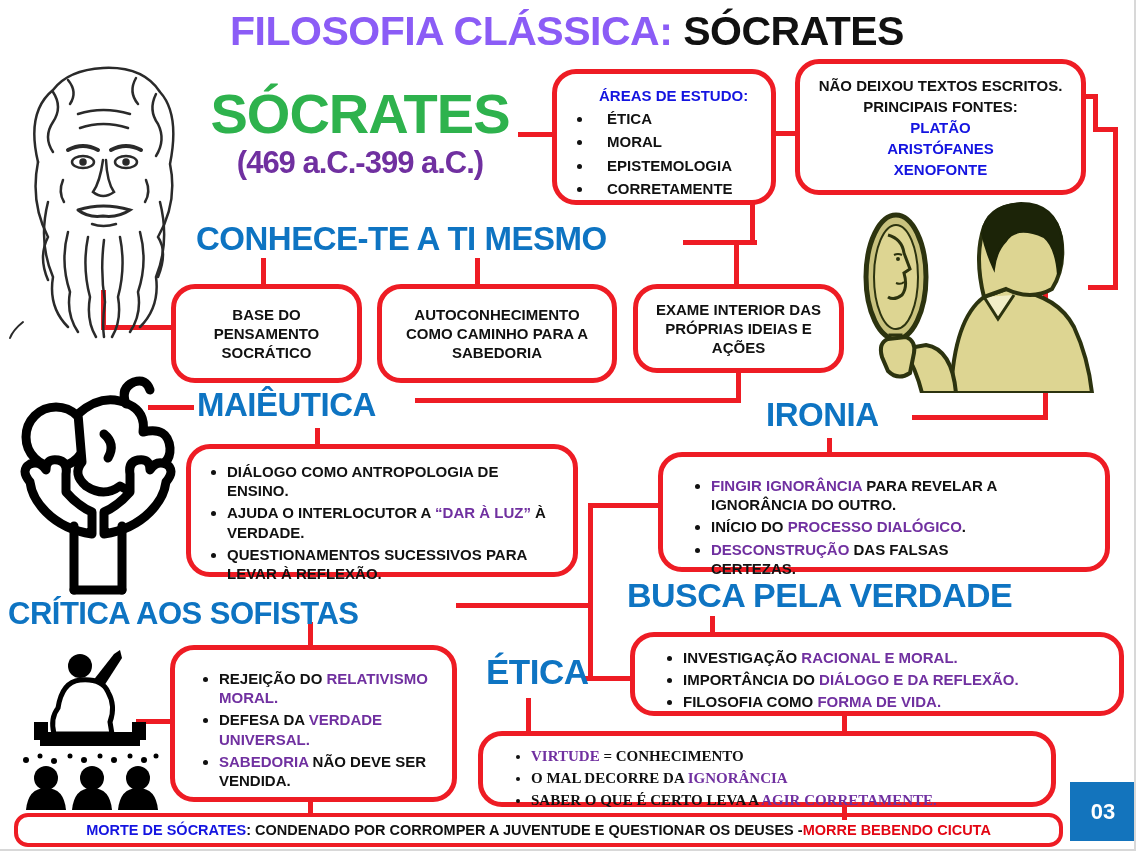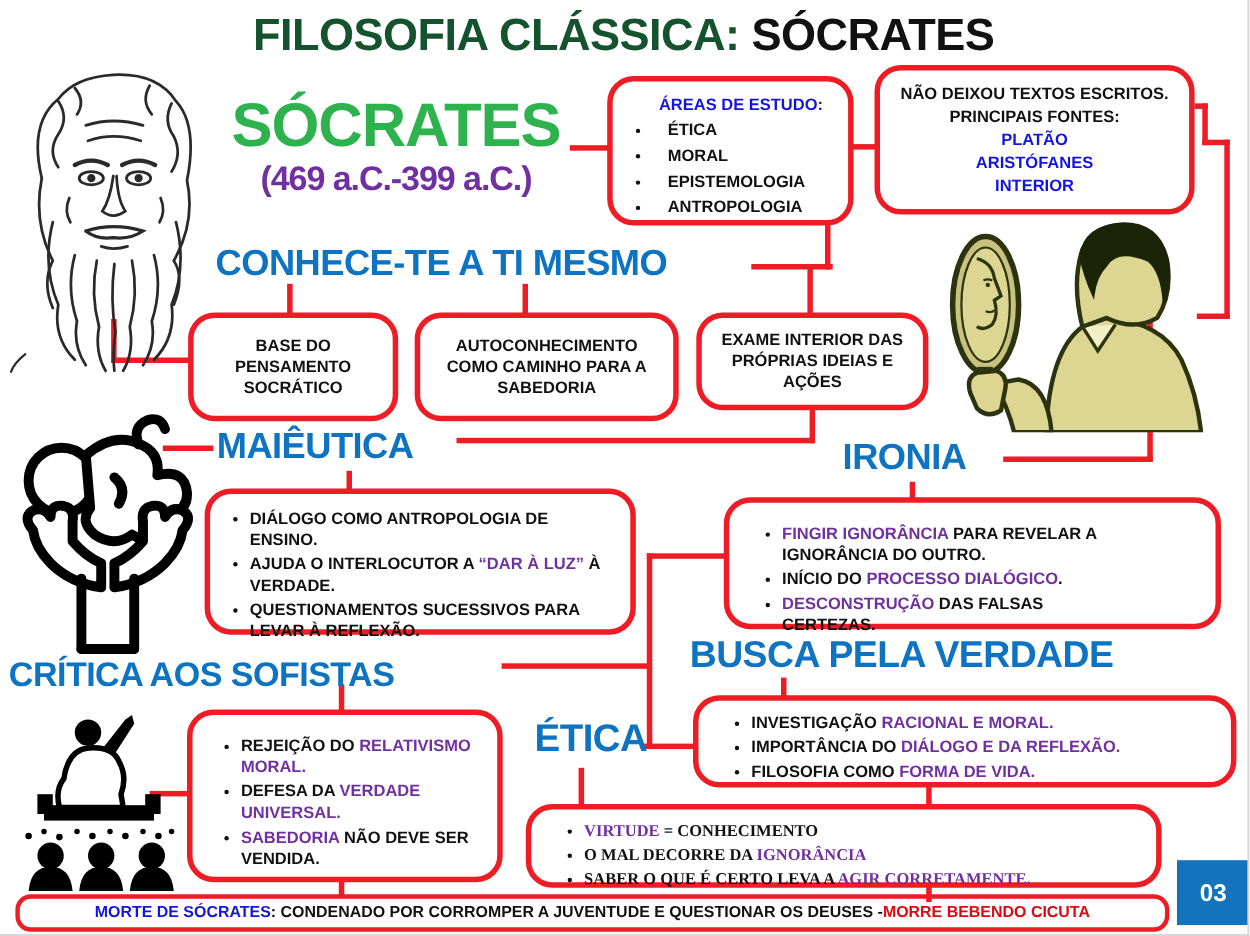--- a/index.html
+++ b/index.html
@@ -17,21 +17,21 @@
   .centerbox{display:flex;flex-direction:column;align-items:center;justify-content:center;text-align:center;padding:6px 10px;}
   .bulletbox{padding:10px 8px 8px 12px;text-align:left;}
   .bulletbox ul{margin:0;padding-left:24px;list-style:disc;}
   .bulletbox li{margin:3px 0;}
   .areas-title{margin:2px 0 2px 30px;}
   #areas-box li{padding-left:14px;margin:4px 0;}
   .seg-black{color:#111;}
   .seg-blue{color:#1414e0;}
   .seg-purple{color:#7030a0;}
   .seg-red{color:#e30613;}
-  .seg-title-blue{color:#14532d;}
+  .seg-title-blue{color:#8b5cf6;}
   #main-title{position:absolute;top:8px;left:0;right:0;text-align:center;font-size:41px;font-weight:800;letter-spacing:-.5px;}
   #intro{position:absolute;left:190px;top:86px;width:340px;text-align:center;}
   #socrates-name{font-size:56px;font-weight:800;color:#2eb24d;letter-spacing:-1px;line-height:1;}
   #socrates-dates{font-size:31px;font-weight:800;color:#7030a0;letter-spacing:-1px;line-height:1.1;margin-top:4px;}
   #morte-bar{
     position:absolute;left:14px;top:813px;width:1049px;height:34px;border:4px solid #ee1c24;border-radius:14px;
     display:flex;align-items:center;justify-content:center;font-size:14.5px;font-weight:bold;box-sizing:border-box;white-space:nowrap;
   }
   #page-badge{
     position:absolute;left:1070px;top:782px;width:66px;height:59px;background:#1374bd;color:#fff;
@@ -119,30 +119,30 @@
     <div id="socrates-name">SÓCRATES</div>
     <div id="socrates-dates">(469 a.C.-399 a.C.)</div>
   </div>
 
   <div id="areas-box" class="txtbox bulletbox" style="left:552px;top:69px;width:224px;height:136px;">
     <div class="areas-title seg-blue">ÁREAS DE ESTUDO:</div>
     <ul>
         <li><span class="seg-black">ÉTICA</span></li>
         <li><span class="seg-black">MORAL</span></li>
         <li><span class="seg-black">EPISTEMOLOGIA</span></li>
-        <li><span class="seg-black">ANTROPOLOGIA</span></li>
+        <li><span class="seg-black">CORRETAMENTE</span></li>
       </ul>
   </div>
 
   <div id="fontes-box" class="txtbox centerbox" style="left:795px;top:59px;width:291px;height:136px;line-height:1.4;">
       <div class="seg-black">NÃO DEIXOU TEXTOS ESCRITOS.</div>
       <div class="seg-black">PRINCIPAIS FONTES:</div>
       <div class="seg-blue">PLATÃO</div>
       <div class="seg-blue">ARISTÓFANES</div>
-      <div class="seg-blue">INTERIOR</div>
+      <div class="seg-blue">XENOFONTE</div>
     </div>
 
   <div class="hd" style="left:196px;top:220px;font-size:33px;">CONHECE-TE A TI MESMO</div>
 
   <div class="txtbox centerbox" style="left:377px;top:284px;width:240px;height:99px;">AUTOCONHECIMENTO COMO CAMINHO PARA A SABEDORIA</div>
   <div class="txtbox centerbox" style="left:171px;top:284px;width:191px;height:99px;">BASE DO PENSAMENTO SOCRÁTICO</div>
   <div class="txtbox centerbox" style="left:633px;top:284px;width:211px;height:89px;">EXAME INTERIOR DAS PRÓPRIAS IDEIAS E AÇÕES</div>
 
   <div class="illus" style="left:856px;top:197px;width:238px;height:196px;">
     <svg viewBox="0 0 238 196" width="238" height="196">

